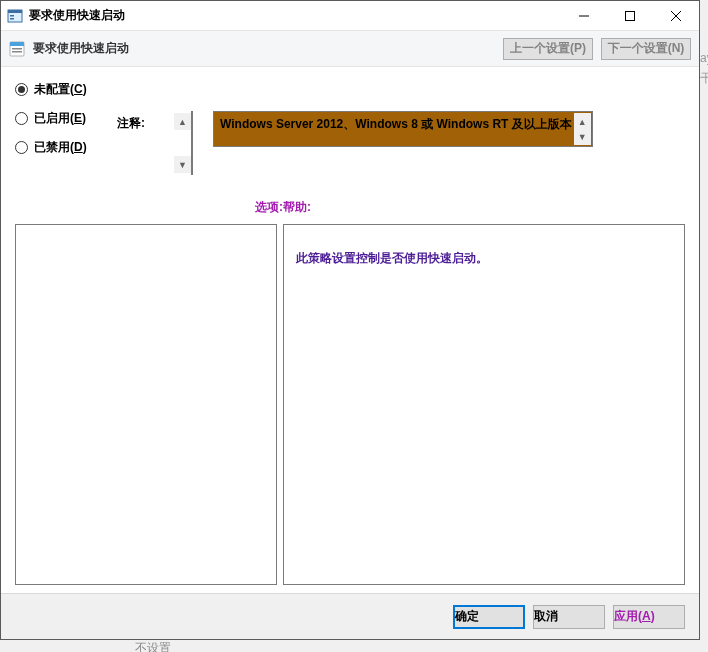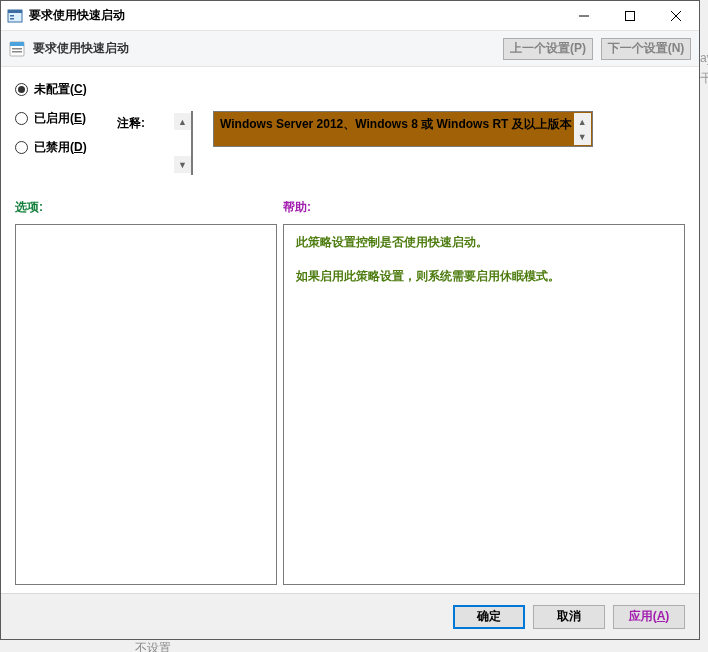--- a/index.html
+++ b/index.html
@@ -181,59 +181,59 @@
     }
     .scroll-arrow.up { top: 1px; }
     .scroll-arrow.down { bottom: 1px; }
     .section-headers {
       display: flex;
       margin-top: 20px;
       margin-bottom: 4px;
     }
     .sh-left {
       width: 268px;
-      color: #15803d;
+      color: #a21caf;
+      text-align: right;
     }
     .sh-right {
       flex: 1;
       color: #a21caf;
     }
     .split-panes {
       flex: 1;
       display: flex;
       gap: 6px;
       margin-bottom: 8px;
     }
     .pane {
       border: 1px solid #7a7a7a;
       background: #fff;
       overflow: auto;
     }
     .pane.options { width: 262px; }
-    .pane.help { flex: 1; padding: 8px 12px; color: #4d7c0f; line-height: 1.5; }
+    .pane.help { flex: 1; padding: 24px 12px; color: #4c1d95; line-height: 1.5; }
     .help-para { margin: 0 0 16px 0; }
     .footer {
       height: 46px;
       background: #f0f0f0;
       border-top: 1px solid #d9d9d9;
       display: flex;
       align-items: center;
       justify-content: flex-end;
       padding: 0 14px;
       gap: 8px;
     }
     .ft-btn {
       width: 72px;
       height: 24px;
       background: #e1e1e1;
       border: 1px solid #adadad;
       color: #000;
       display: flex;
       align-items: center;
-      justify-content: center;
       cursor: pointer;
     }
     .ft-btn.primary {
       border: 2px solid #0078d7;
     }
     .ft-btn.disabled {
       color: #a21caf;
       cursor: default;
     }
     .bg-behind {
@@ -348,21 +348,20 @@
 
     <div class="section-headers">
       <div class="sh-left">选项:</div>
       <div class="sh-right">帮助:</div>
     </div>
 
     <div class="split-panes">
       <div class="pane options"></div>
       <div class="pane help">
         <p class="help-para">此策略设置控制是否使用快速启动。</p>
-        <p class="help-para">如果启用此策略设置，则系统需要启用休眠模式。</p>
       </div>
     </div>
 
   </div>
 
   <div class="footer">
     <div class="ft-btn primary">
       <span>确定</span>
     </div>
     <div class="ft-btn">

